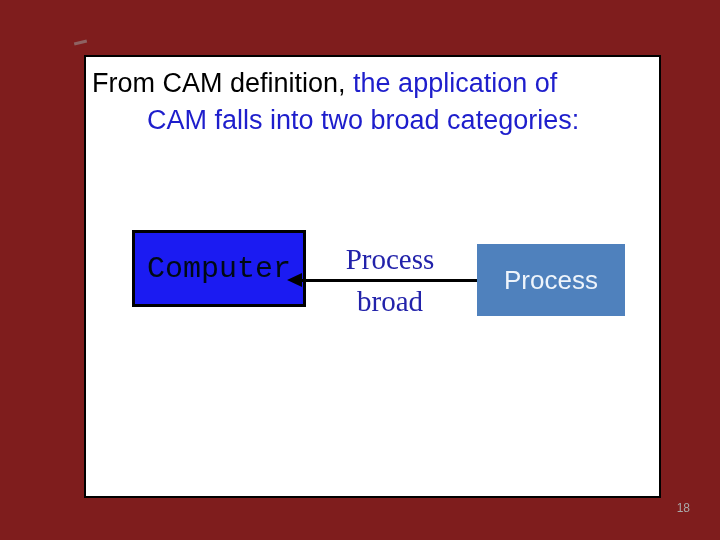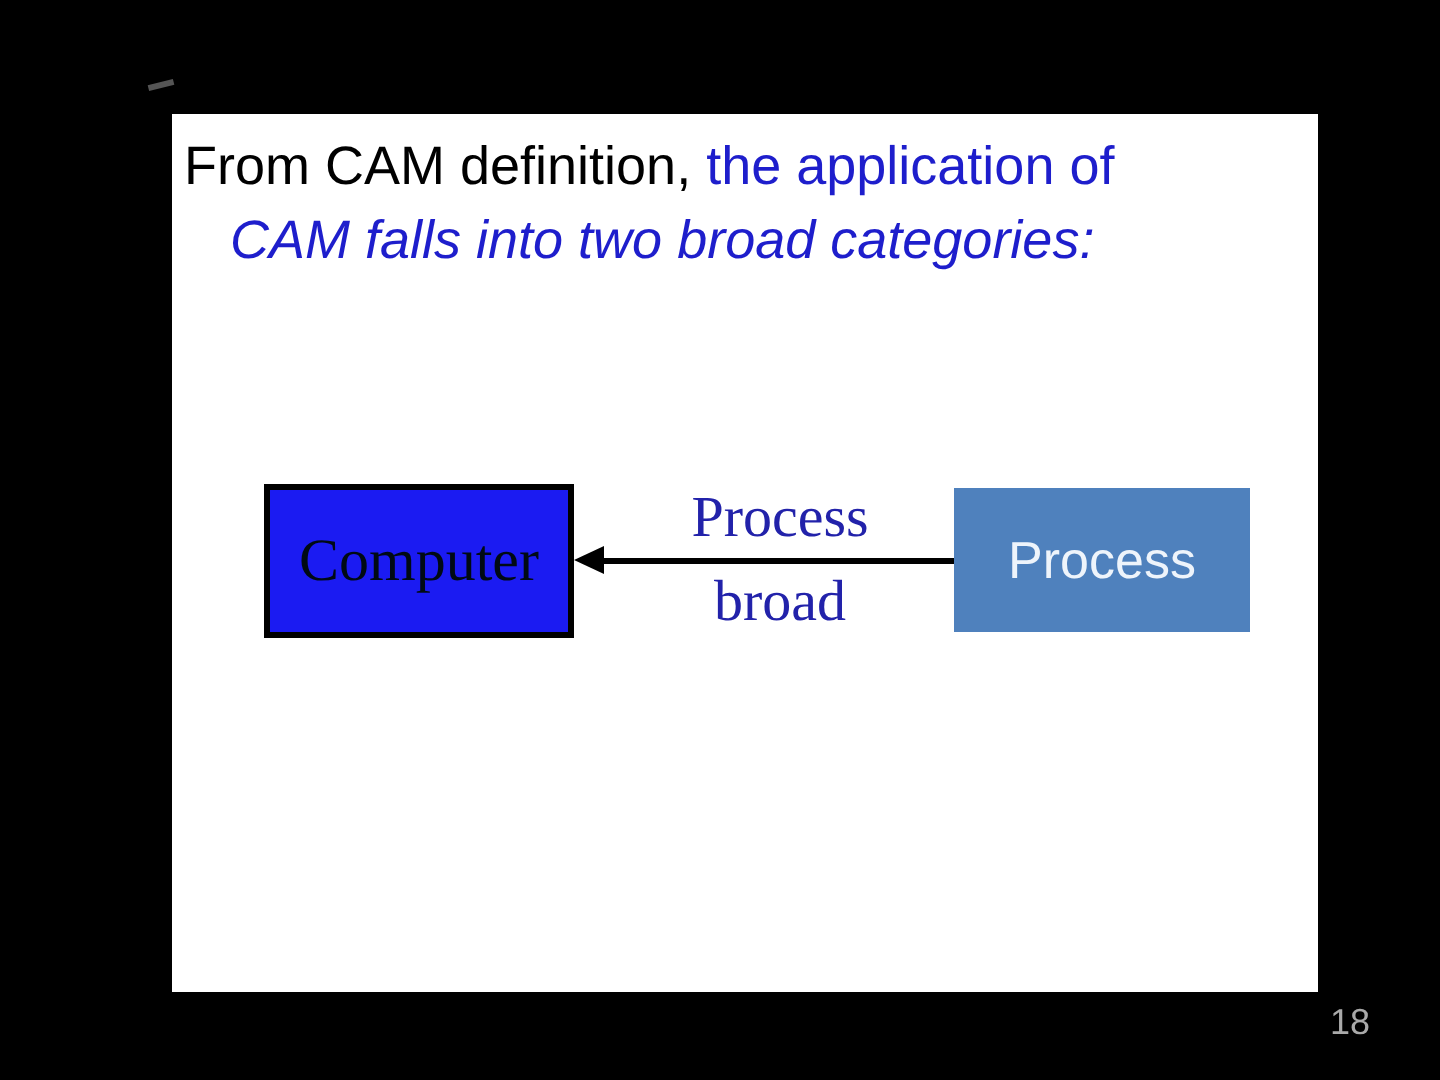--- a/index.html
+++ b/index.html
@@ -6,61 +6,61 @@
     --heading-blue:#1e1ecc;
     --heading-pink:#c9206d;
     --computer-fill:#1b1bf2;
     --process-fill:#4f81bd;
     --arrow-label-blue:#2222aa;
     --page-number-gray:#a9a9a9;
   }
   *{margin:0;padding:0;box-sizing:border-box;}
   html,body{width:720px;height:540px;background:#ffffff;overflow:hidden;
     font-family:"Liberation Sans",sans-serif;}
-  .slide{position:relative;width:720px;height:540px;background:#000000;}
+  .slide{position:relative;width:720px;height:540px;background:#7f1d1d;}
 
   .stray-mark{position:absolute;left:74px;top:41px;width:13px;height:3px;
     background:#9a9a9a;transform:rotate(-14deg);opacity:.55;}
 
   .content-box{position:absolute;left:84px;top:55px;width:577px;height:443px;
     border:2px solid #000;background:#ffffff;}
 
   .heading{position:absolute;left:6px;top:8px;width:560px;
     font-size:27px;line-height:37px;color:#000;}
   .heading .line{white-space:nowrap;}
-  .line2{margin-left:23px;color:var(--heading-blue);font-style:italic;}
+  .line2{margin-left:55px;color:var(--heading-blue);}
   .blue{color:var(--heading-blue);}
   .numbered-item{margin-top:8px;padding-left:13px;color:var(--heading-pink);
     white-space:nowrap;}
   .numbered-item .num{display:inline-block;width:43px;}
 
-  .computer-box{position:absolute;left:46px;top:185px;width:155px;height:77px;
+  .computer-box{position:absolute;left:46px;top:173px;width:174px;height:77px;
     background:var(--computer-fill);border:3px solid #000;
     display:flex;align-items:center;justify-content:center;
-    font-family:Liberation Serif, serif;font-size:30px;color:#000a14;}
+    font-family:Liberation Mono, monospace;font-size:30px;color:#000a14;}
 
   .arrow-line{position:absolute;left:214px;top:222px;width:177px;height:3px;
     background:#000;}
   .arrow-head{position:absolute;left:201px;top:216px;width:0;height:0;
     border-top:7px solid transparent;border-bottom:7px solid transparent;
     border-right:15px solid #000;}
 
   .arrow-label-top,.arrow-label-bottom{position:absolute;left:243px;width:122px;
     text-align:center;font-family:"Liberation Serif",serif;font-size:29px;
     line-height:32px;color:var(--arrow-label-blue);}
   .arrow-label-top{top:186px;}
   .arrow-label-bottom{top:228px;}
 
   .process-box{position:absolute;left:391px;top:187px;width:148px;height:72px;
     background:var(--process-fill);
     display:flex;align-items:center;justify-content:center;
     font-size:26px;color:#eef4fb;}
 
   .page-number{position:absolute;left:660px;top:501px;width:30px;
-    font-size:18px;color:var(--page-number-gray);text-align:center;}
+    font-size:12px;color:var(--page-number-gray);text-align:right;}
 </style>
 </head>
 <body>
 
 <div class="slide">
 
   <div class="stray-mark"></div>
 
   <div class="content-box">
 

